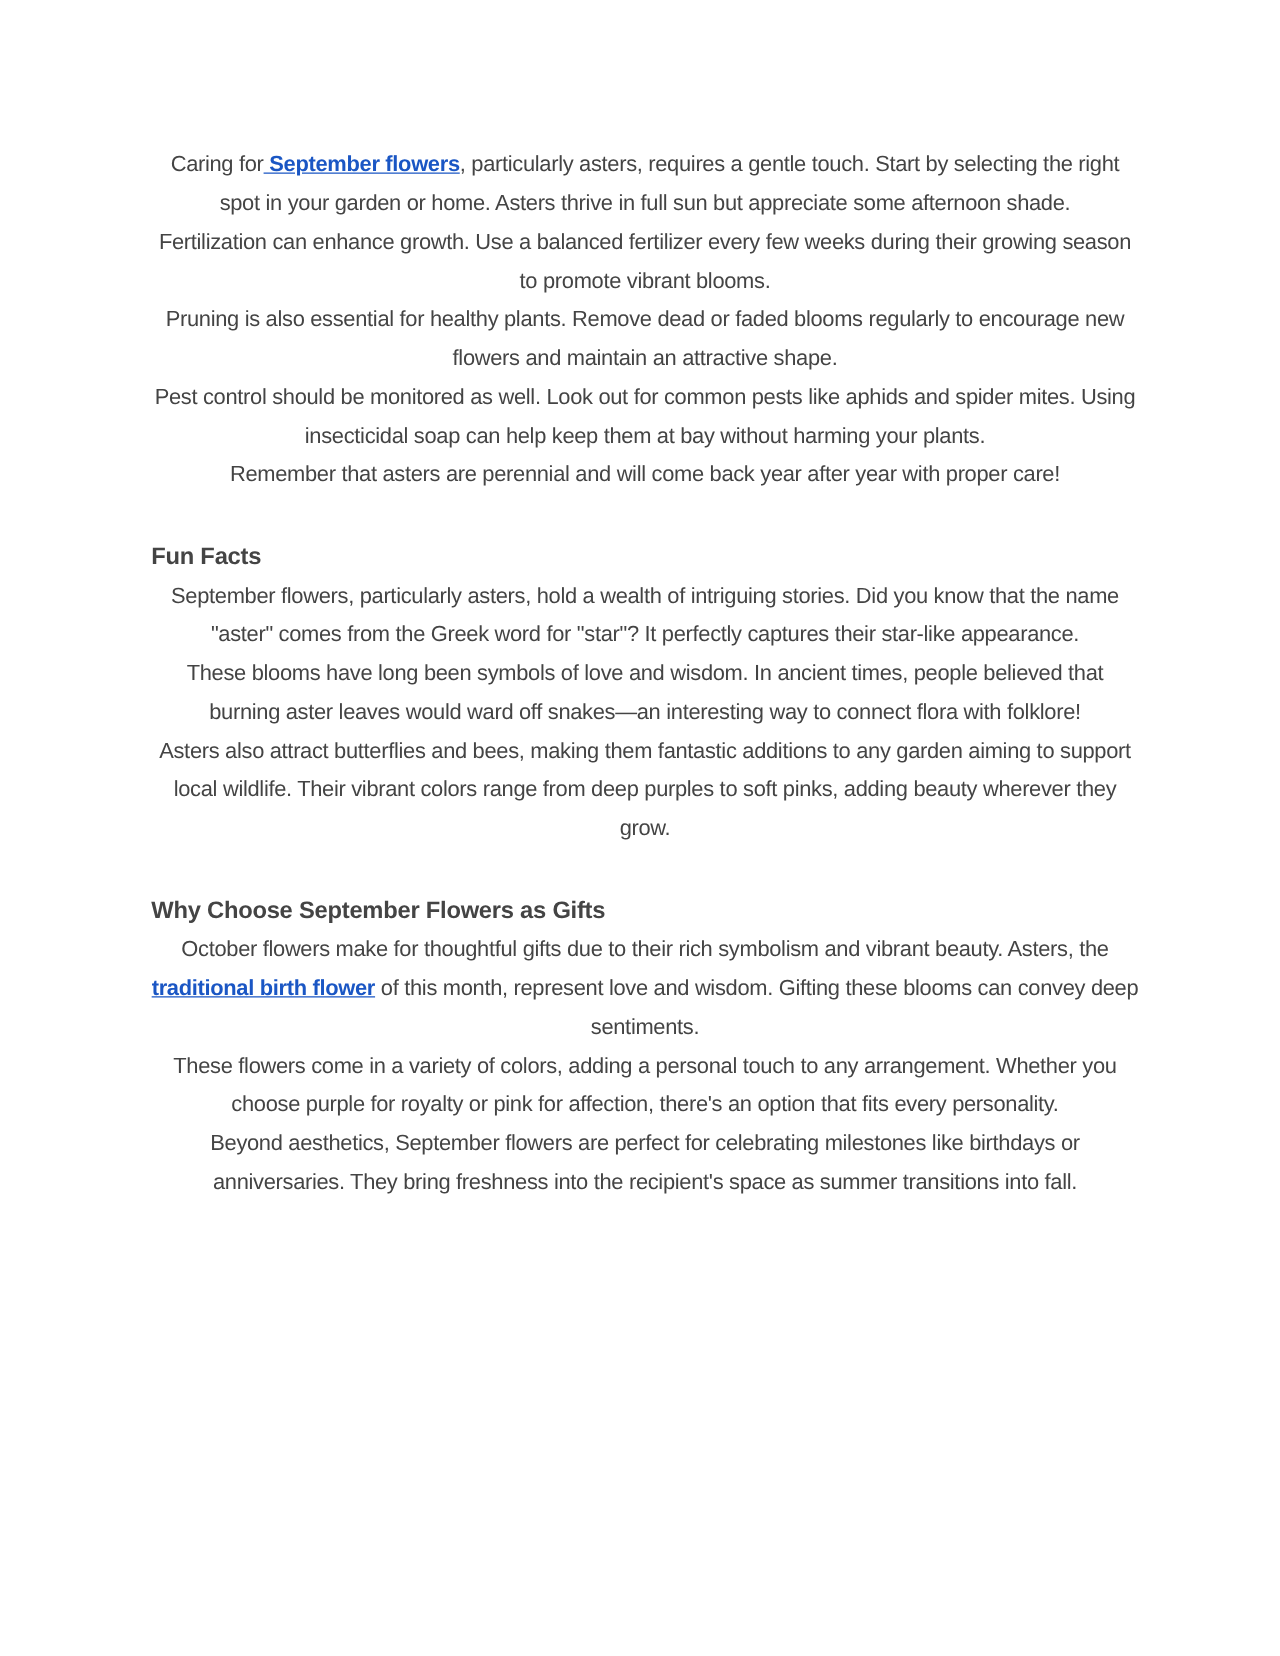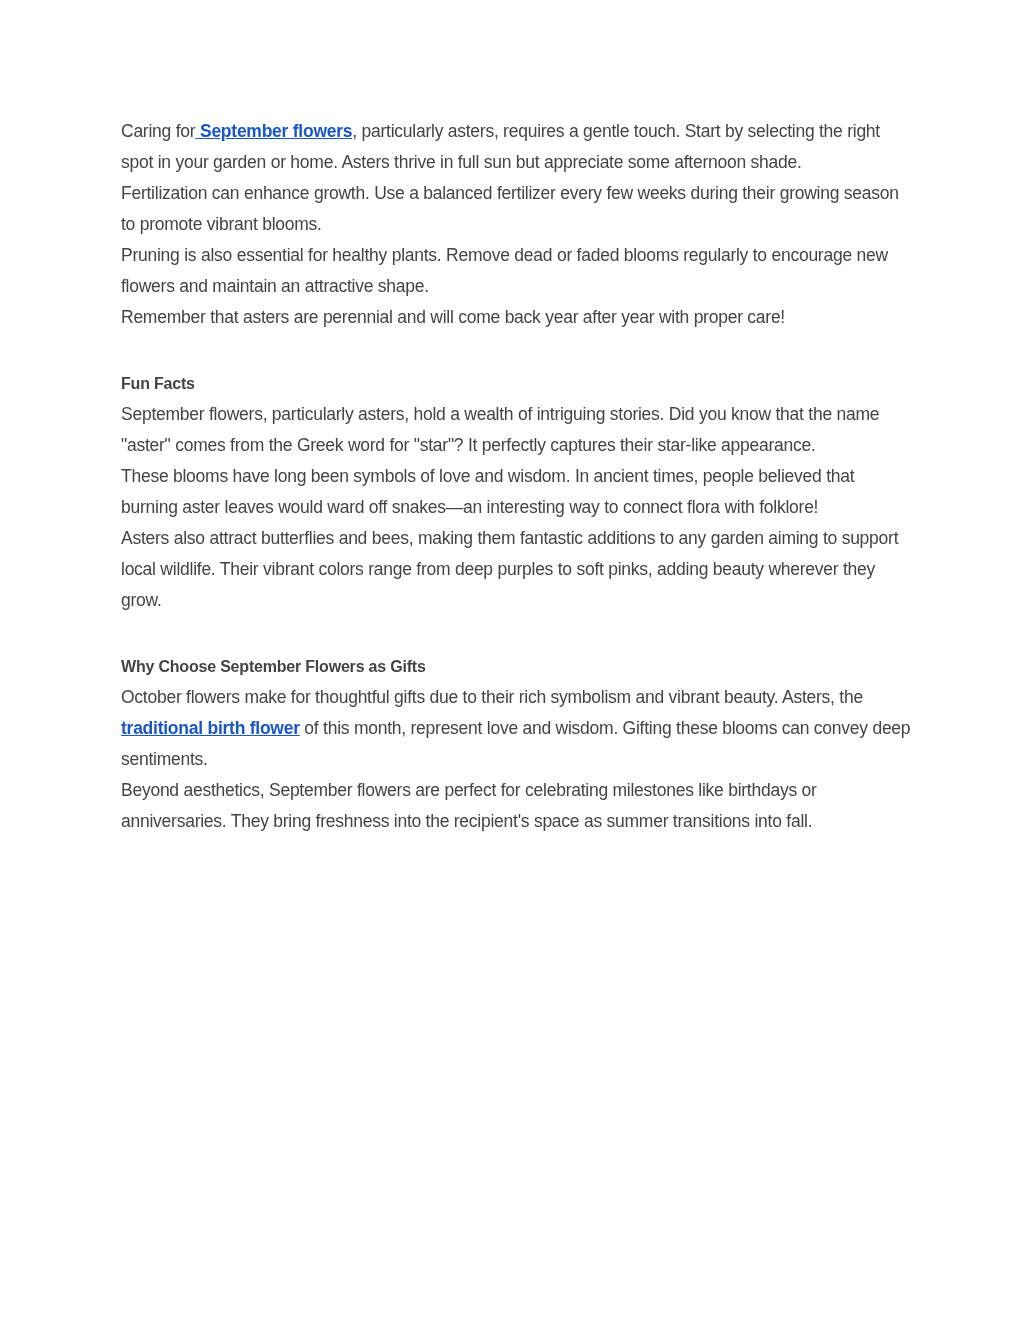--- a/index.html
+++ b/index.html
@@ -3,40 +3,42 @@
 <meta charset="utf-8">
 <style>
   html, body { margin: 0; padding: 0; background: #ffffff; }
   body { width: 1024px; height: 1325px; position: relative; overflow: hidden; }
   .page {
     position: absolute; left: 121px; top: 116px; width: 790px;
     font-family: "Liberation Sans", "DejaVu Sans", sans-serif;
     color: #444444; font-size: 17.5px; line-height: 31px;
     letter-spacing: -0.25px;
   }
-  .page p { margin: 0; }
+  .page p { margin: 0; text-align: center; }
   .page h2 {
-    margin: 0; font-size: 16px; font-weight: bold; color: #444444;
+    margin: 0; font-size: 19px; font-weight: bold; color: #444444;
     line-height: 31px; letter-spacing: -0.2px;
   }
   .gap { height: 35px; }
   a.link { color: #1a56c4; font-weight: bold; text-decoration: underline; }
 </style>
 </head>
 <body>
 
 <div class="page">
   <p><span>Caring for</span><a class="link" href="#"> September flowers</a><span>, particularly asters, requires a gentle touch. Start by selecting the right spot in your garden or home. Asters thrive in full sun but appreciate some afternoon shade.</span></p>
   <p>Fertilization can enhance growth. Use a balanced fertilizer every few weeks during their growing season to promote vibrant blooms.</p>
   <p>Pruning is also essential for healthy plants. Remove dead or faded blooms regularly to encourage new flowers and maintain an attractive shape.</p>
+  <p>Pest control should be monitored as well. Look out for common pests like aphids and spider mites. Using insecticidal soap can help keep them at bay without harming your plants.</p>
   <p>Remember that asters are perennial and will come back year after year with proper care!</p>
 
   <div class="gap"></div>
   <h2>Fun Facts</h2>
   <p>September flowers, particularly asters, hold a wealth of intriguing stories. Did you know that the name "aster" comes from the Greek word for "star"? It perfectly captures their star-like appearance.</p>
   <p>These blooms have long been symbols of love and wisdom. In ancient times, people believed that burning aster leaves would ward off snakes—an interesting way to connect flora with folklore!</p>
   <p>Asters also attract butterflies and bees, making them fantastic additions to any garden aiming to support local wildlife. Their vibrant colors range from deep purples to soft pinks, adding beauty wherever they grow.</p>
 
   <div class="gap"></div>
   <h2>Why Choose September Flowers as Gifts</h2>
   <p><span>October flowers make for thoughtful gifts due to their rich symbolism and vibrant beauty. Asters, the </span><a class="link" href="#">traditional birth flower</a><span> of this month, represent love and wisdom. Gifting these blooms can convey deep sentiments.</span></p>
+  <p>These flowers come in a variety of colors, adding a personal touch to any arrangement. Whether you choose purple for royalty or pink for affection, there's an option that fits every personality.</p>
   <p>Beyond aesthetics, September flowers are perfect for celebrating milestones like birthdays or anniversaries. They bring freshness into the recipient's space as summer transitions into fall.</p>
 </div>
 
 </body></html>

